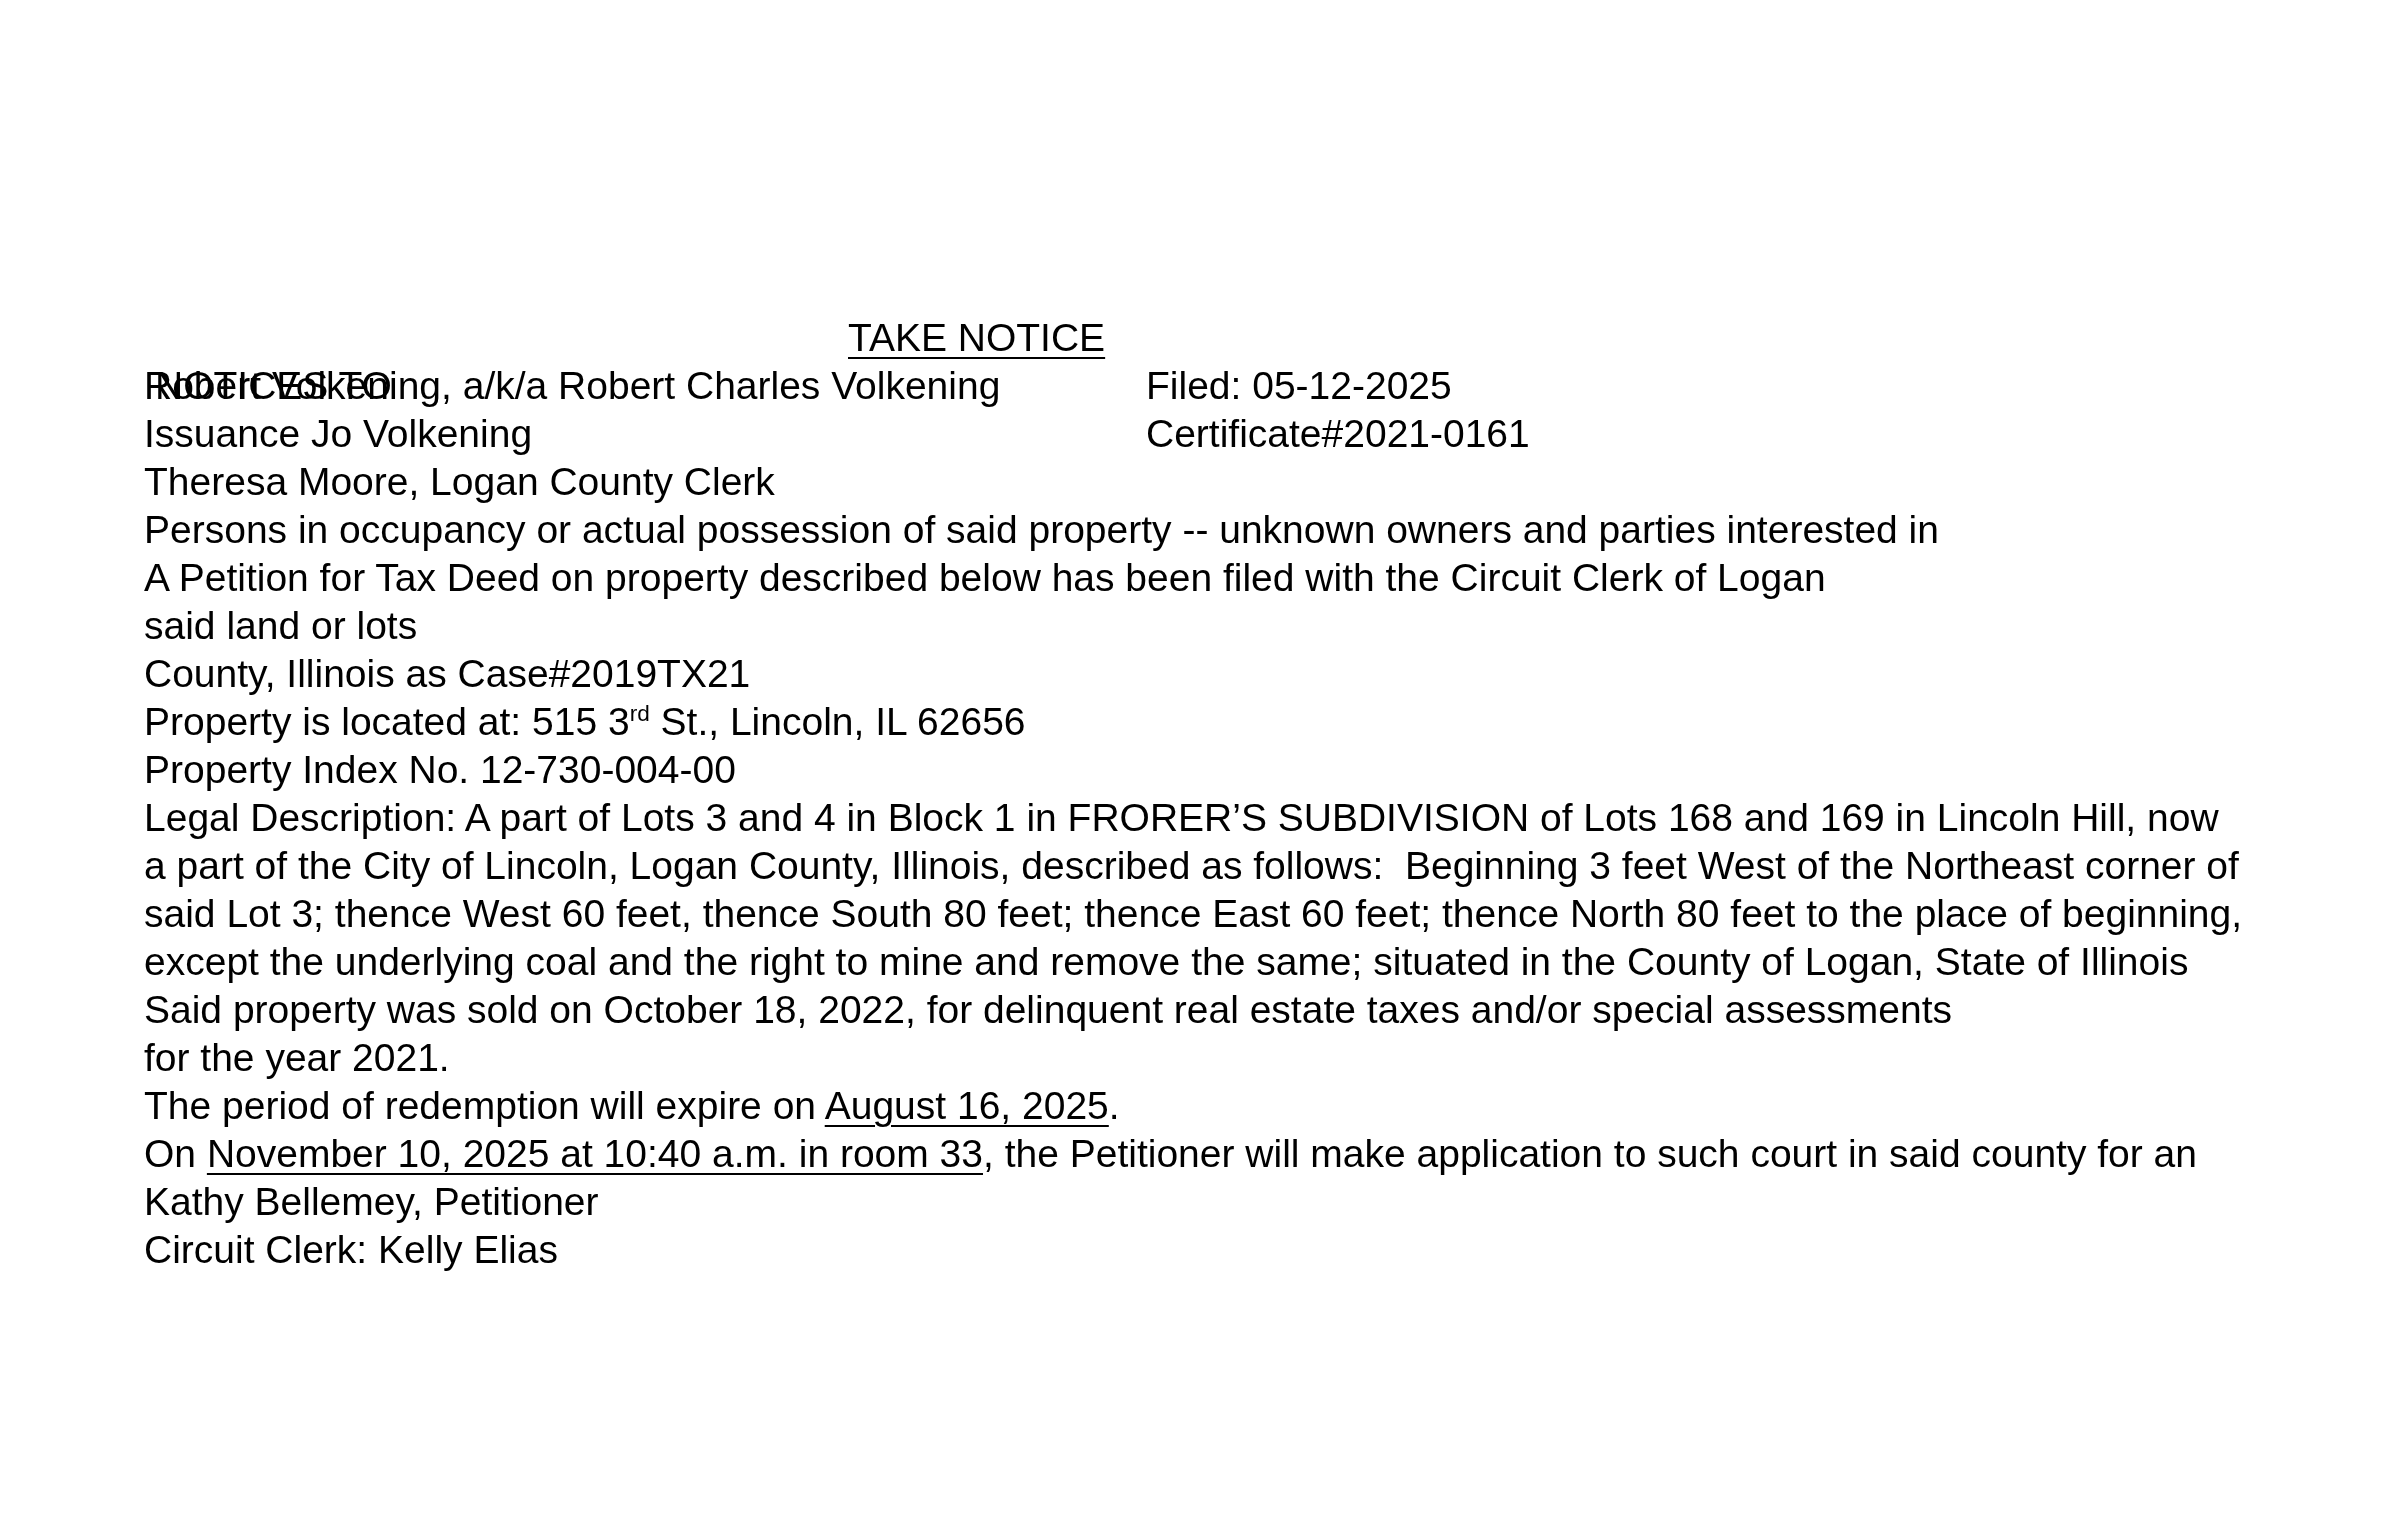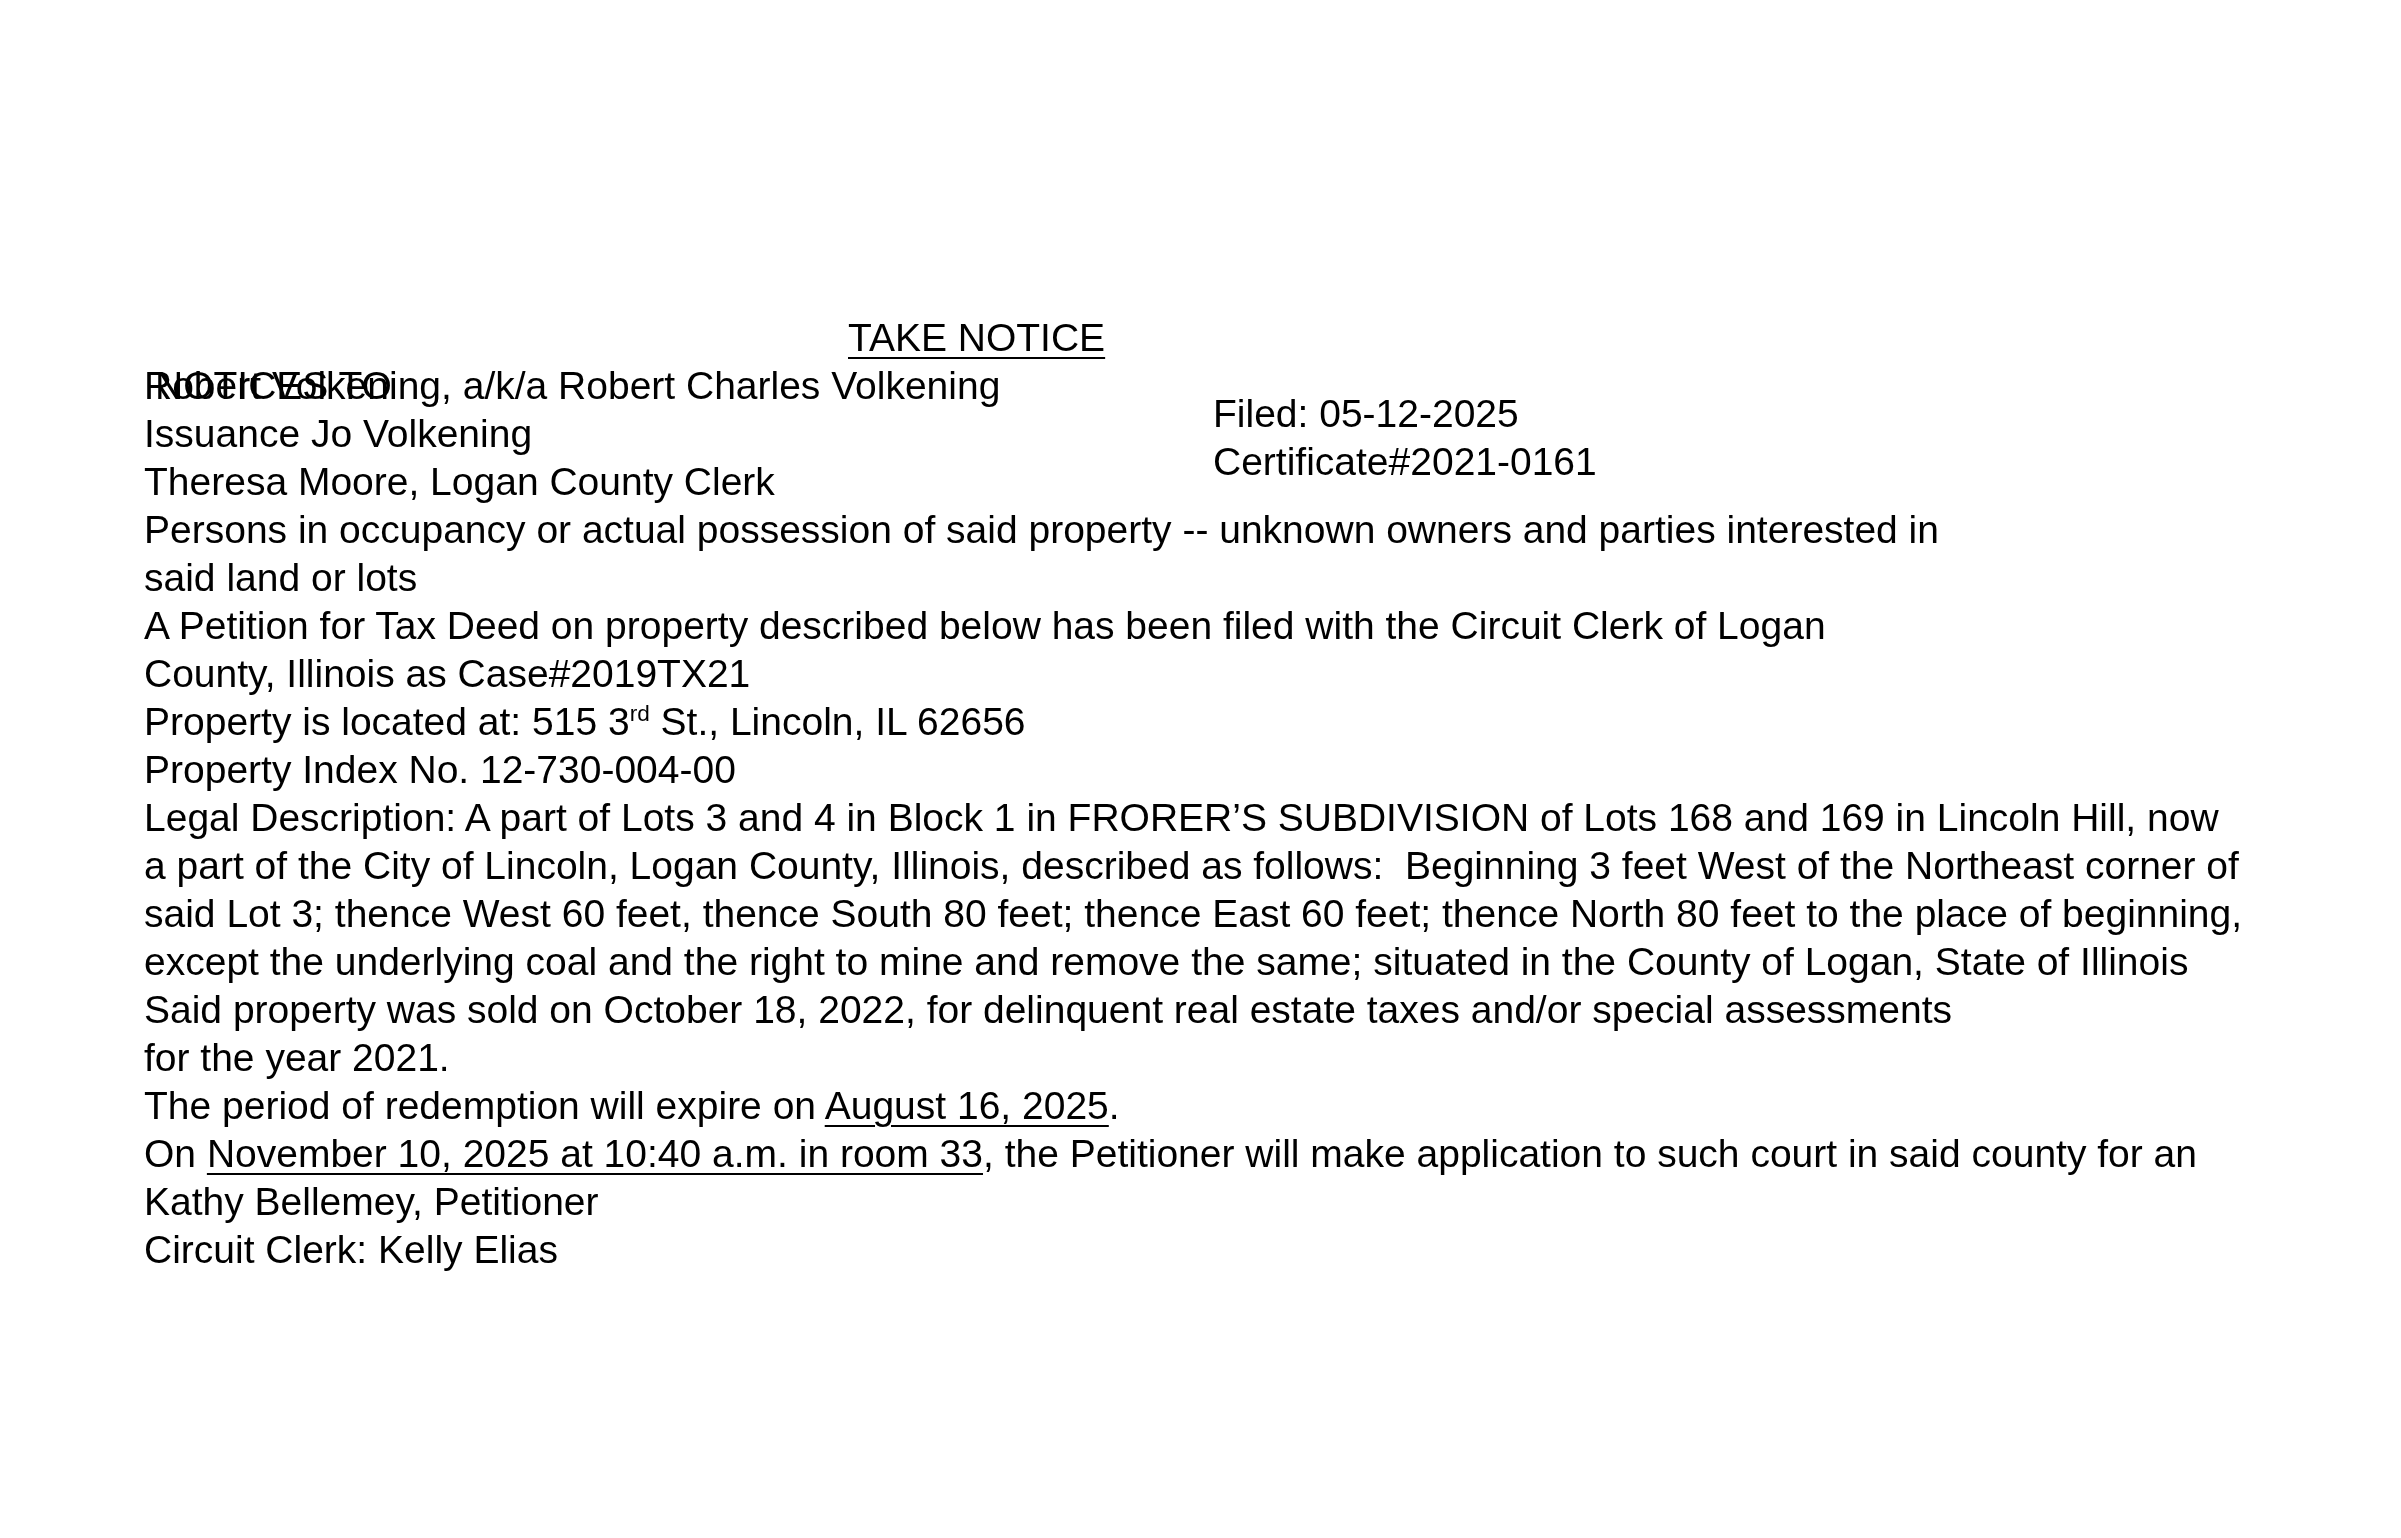--- a/index.html
+++ b/index.html
@@ -18,21 +18,21 @@
     padding-top: 266px;
     font-size: 39px;
     line-height: 48px;
   }
   .header-line {
     position: relative;
     height: 48px;
     white-space: pre-wrap;
   }
   .pos-title  { position: absolute; left: 848px; }
-  .pos-right  { position: absolute; left: 1213px; margin-top: 28px; }
+  .pos-right  { position: absolute; left: 1146px; }
   .pos-left   { position: absolute; left: 155px; }
   .line {
     margin-left: 144px;
     margin-right: 94px;
     white-space: pre-wrap;
   }
   .underline {
     text-decoration: underline;
     text-underline-offset: 5.6px;
     text-decoration-thickness: 1.9px;
@@ -55,23 +55,23 @@
 
   <div class="header-line">
     <span class="pos-left">NOTICES TO</span>
     <span class="pos-right">Certificate#2021-0161</span>
   </div>
 
   <div class="line">Robert Volkening, a/k/a Robert Charles Volkening</div>
   <div class="line">Issuance Jo Volkening</div>
   <div class="line">Theresa Moore, Logan County Clerk</div>
   <div class="line">Persons in occupancy or actual possession of said property -- unknown owners and parties interested in</div>
+  <div class="line">A Petition for Tax Deed on property described below has been filed with the Circuit Clerk of Logan</div>
+
   <div class="line">said land or lots</div>
-
-  <div class="line">A Petition for Tax Deed on property described below has been filed with the Circuit Clerk of Logan</div>
   <div class="line">County, Illinois as Case#2019TX21</div>
 
   <div class="line"><span>Property is located at: 515 3</span><sup>rd</sup><span> St., Lincoln, IL 62656</span></div>
 
   <div class="line">Property Index No. 12-730-004-00</div>
 
   <div class="line">Legal Description: A part of Lots 3 and 4 in Block 1 in FRORER’S SUBDIVISION of Lots 168 and 169 in Lincoln Hill, now</div>
   <div class="line">a part of the City of Lincoln, Logan County, Illinois, described as follows:  Beginning 3 feet West of the Northeast corner of</div>
   <div class="line">said Lot 3; thence West 60 feet, thence South 80 feet; thence East 60 feet; thence North 80 feet to the place of beginning,</div>
   <div class="line">except the underlying coal and the right to mine and remove the same; situated in the County of Logan, State of Illinois</div>

